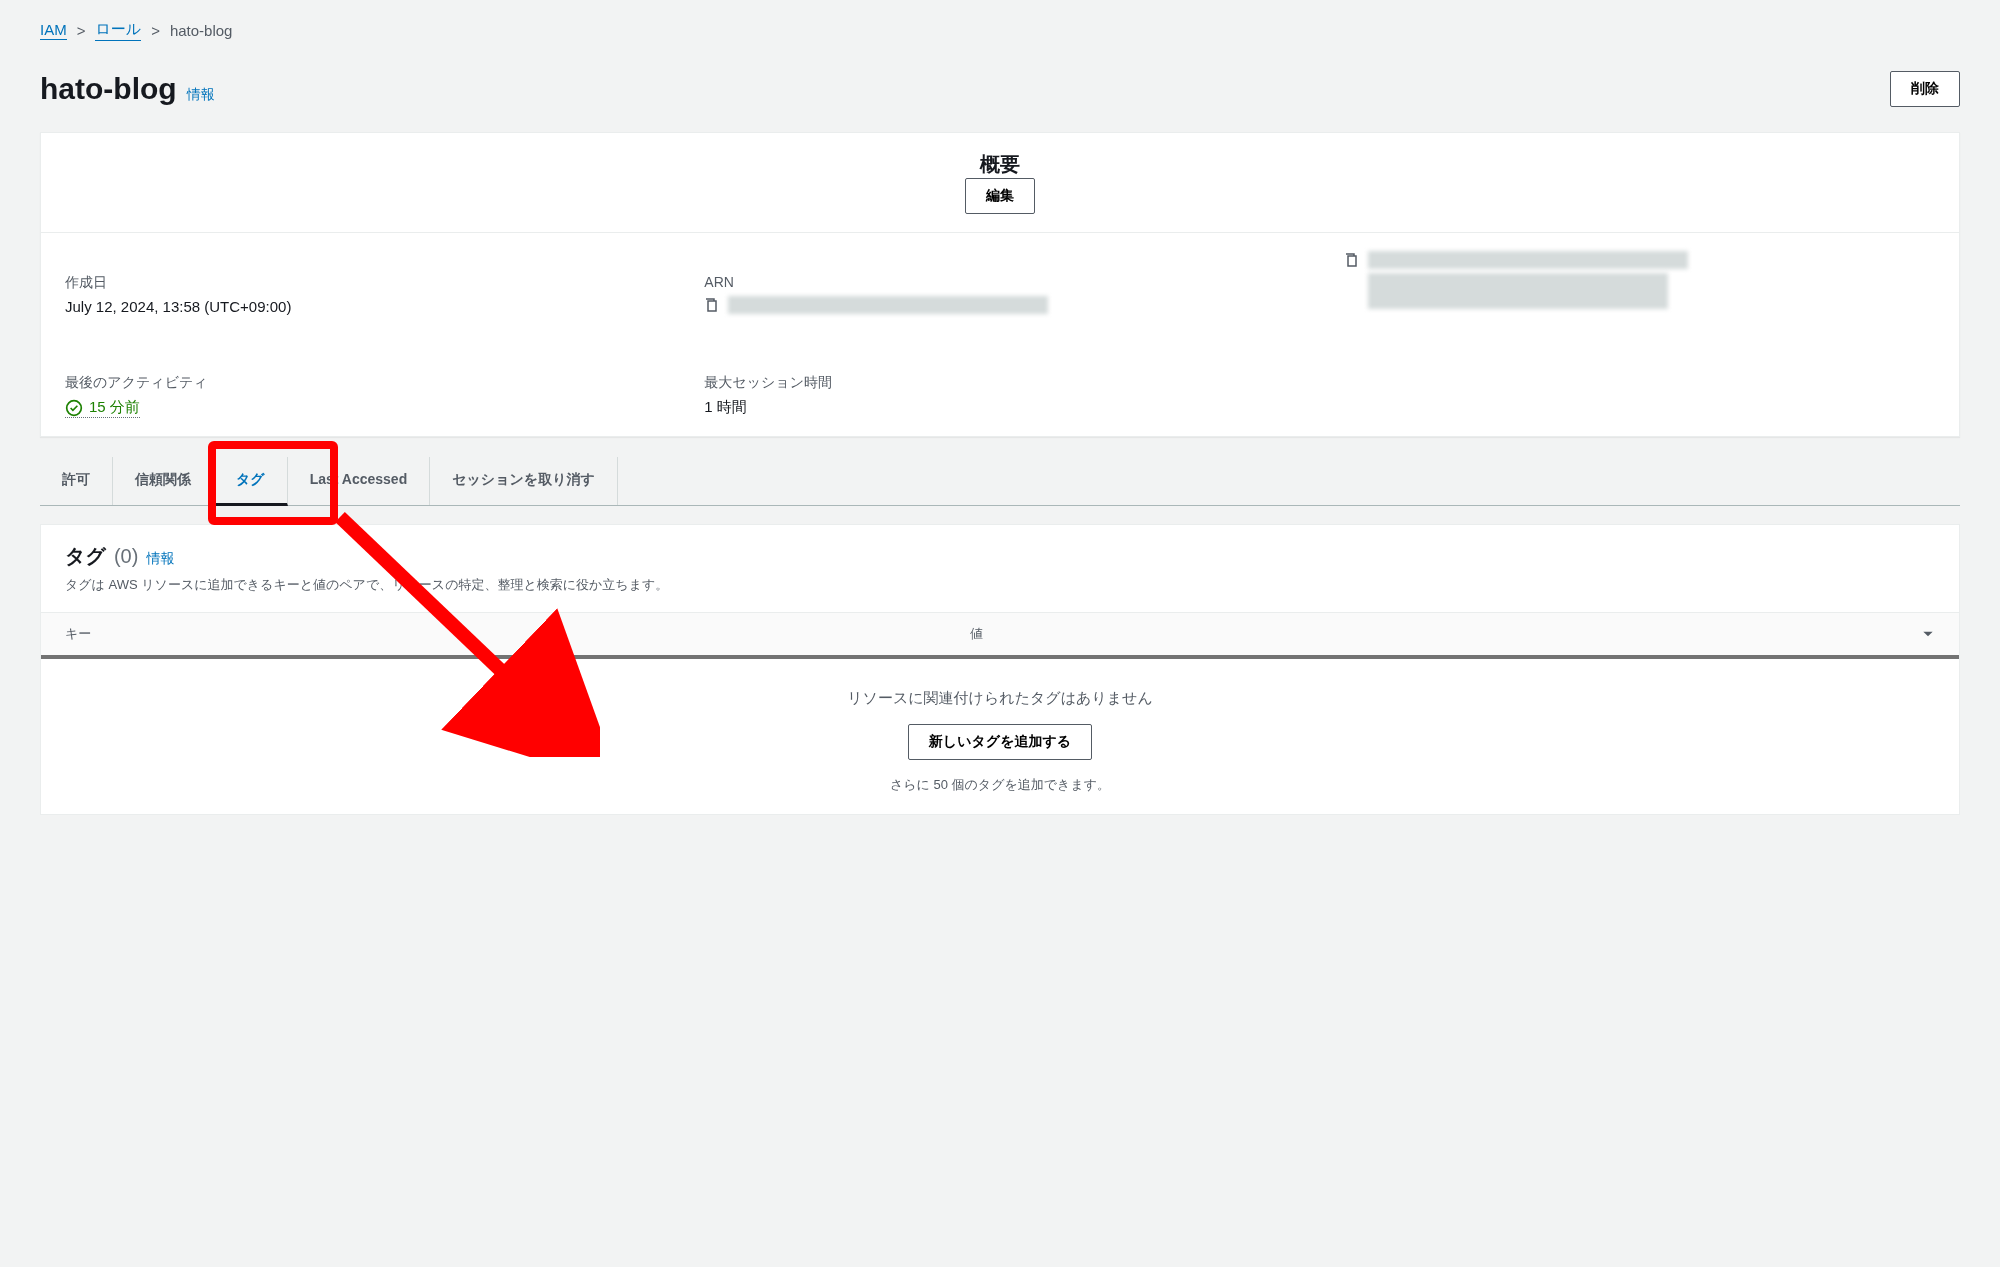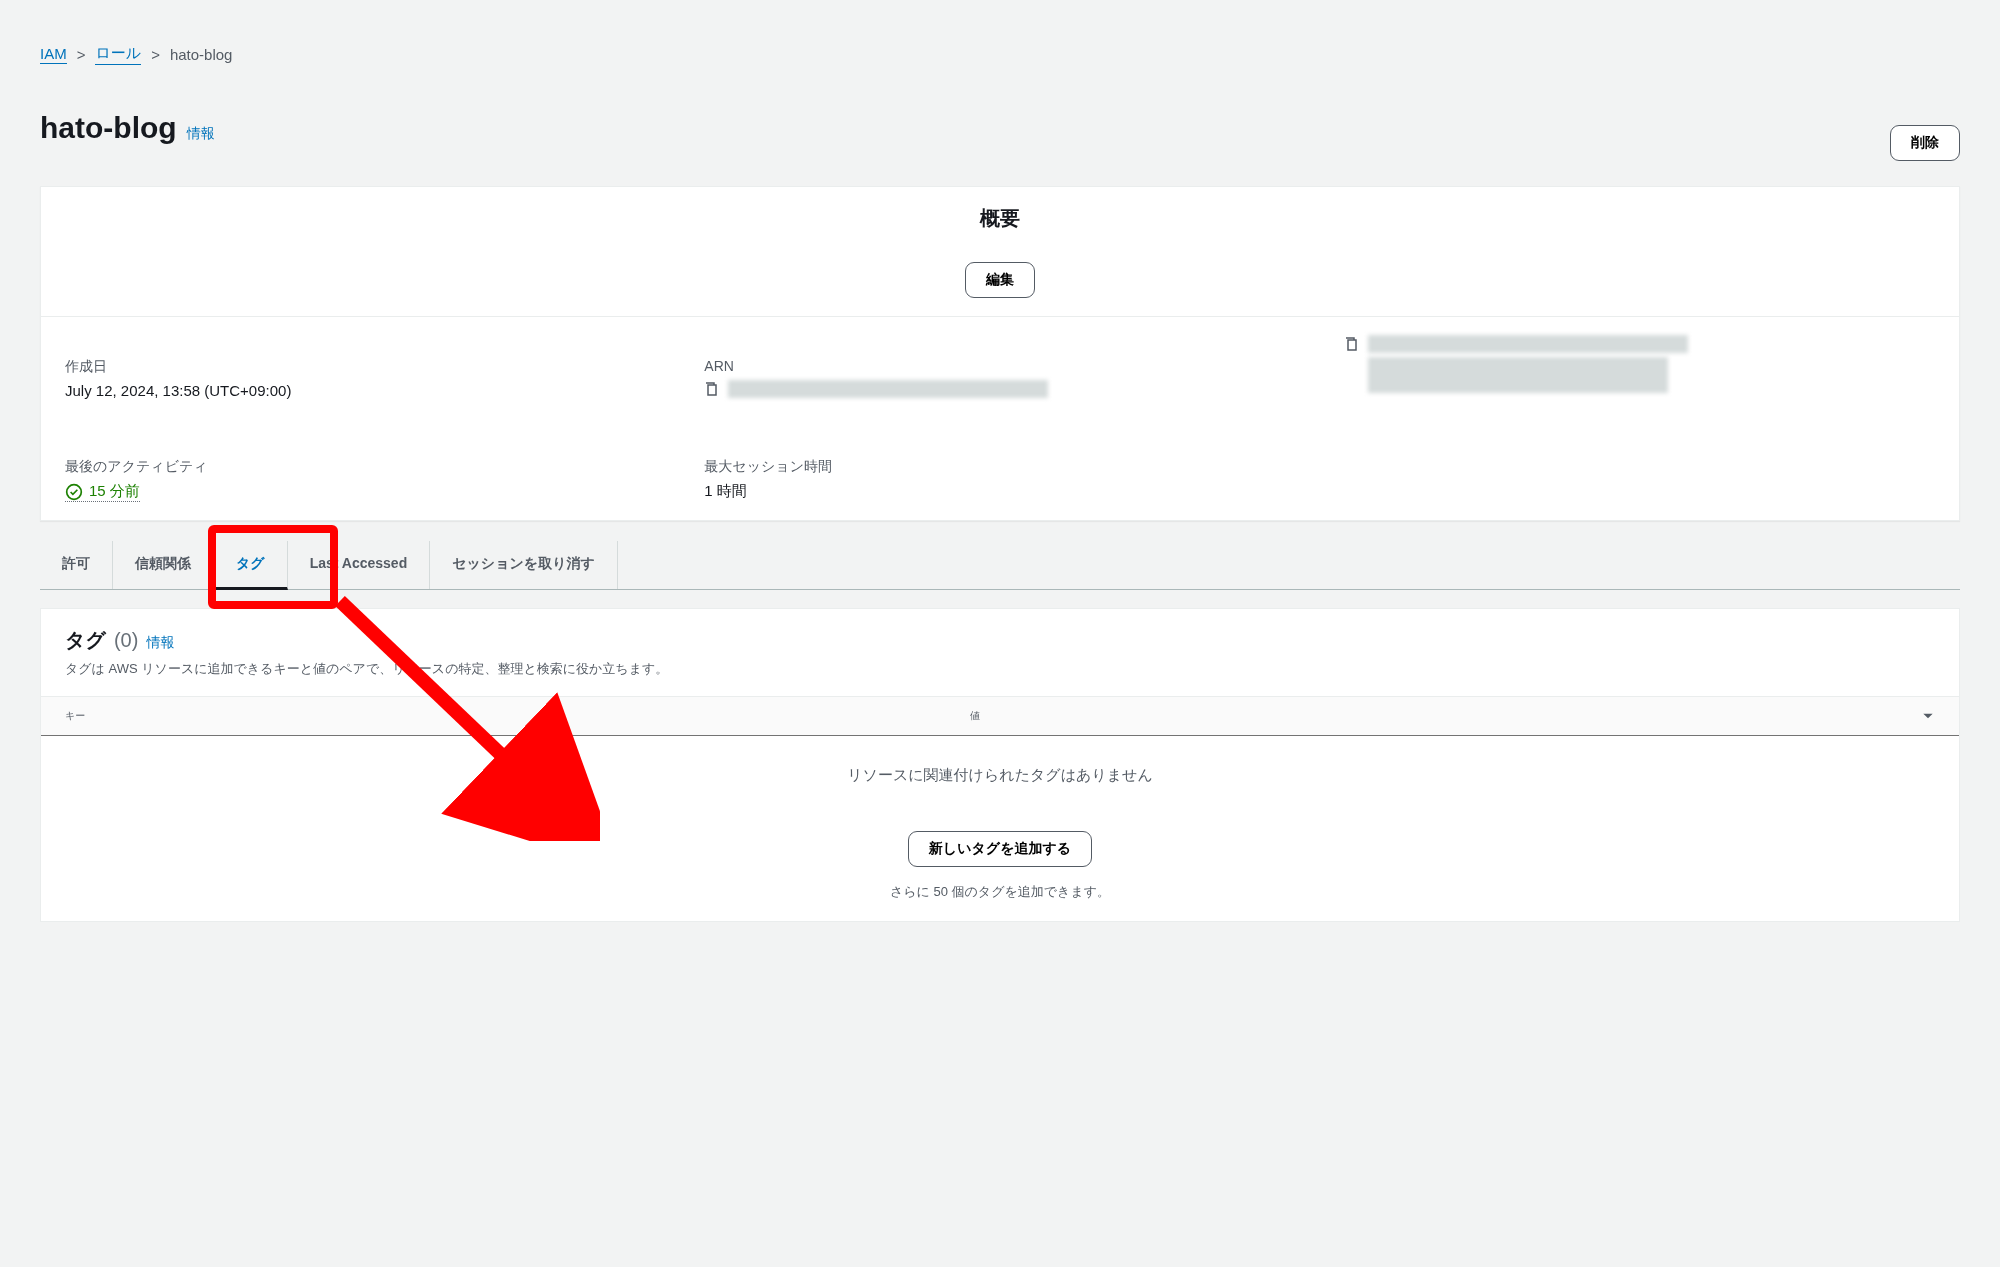--- a/index.html
+++ b/index.html
@@ -1,25 +1,25 @@
 <!DOCTYPE html>
 <html><head>
 <meta charset="utf-8">
 <style>
 * { box-sizing: border-box; margin: 0; padding: 0; }
 body { white-space: normal; font-family: "Amazon Ember", "Helvetica Neue", Arial, sans-serif; background: #f2f3f3; color: #16191f; font-size: 14px; }
 .container { padding: 20px 40px; max-width: 2000px; }
-.breadcrumb { display: flex; align-items: center; gap: 10px; margin-bottom: 30px; font-size: 15px; margin-top: 24px; }
+.breadcrumb { display: flex; align-items: center; gap: 10px; margin-bottom: 30px; font-size: 15px; }
 .breadcrumb a { color: #0073bb; text-decoration: none; border-bottom: 1px solid #0073bb; padding-bottom: 1px; }
 .breadcrumb .sep { color: #545b64; }
 .breadcrumb .current { color: #545b64; }
 .page-header { display: flex; justify-content: space-between; align-items: center; margin-bottom: 25px; }
 .page-title { font-size: 30px; font-weight: 700; display: flex; align-items: baseline; gap: 10px; }
 .info-link { color: #0073bb; font-size: 14px; font-weight: 400; cursor: pointer; }
-.btn { background: #fff; border: 1px solid #545b64; padding: 8px 20px; font-size: 14px; font-weight: 700; cursor: pointer; border-radius: 9px; margin-top: 30px; }
+.btn { background: #fff; border: 1px solid #545b64; padding: 8px 20px; font-size: 14px; font-weight: 700; cursor: pointer; border-radius: 2px; }
 .panel { background: #fff; border: 1px solid #eaeded; box-shadow: 0 1px 1px rgba(0,0,0,0.05); margin-bottom: 20px; }
 .panel-header { display: flex; justify-content: space-between; align-items: center; padding: 18px 24px; flex-direction: column; }
 .panel-title { font-size: 20px; font-weight: 700; }
 .summary-grid { display: grid; grid-template-columns: 1fr 1fr 1fr; gap: 0; border-top: 1px solid #eaeded; }
 .summary-cell { padding: 18px 24px; }
 .summary-label { color: #545b64; font-size: 14px; margin-bottom: 6px; margin-top: 23px; }
 .summary-value { font-size: 15px; color: #16191f; }
 .copyable { display: flex; align-items: center; gap: 8px; }
 .copy-icon { width: 16px; height: 16px; cursor: pointer; flex-shrink: 0; }
 .redacted { display: inline-block; background: #d5dbdb; width: 320px; height: 18px; filter: blur(2px); vertical-align: middle; }
@@ -30,21 +30,21 @@
 .tab { padding: 14px 22px; color: #545b64; font-weight: 700; cursor: pointer; border-right: 1px solid #d5dbdb; }
 .tab:last-child { border-right: none; }
 .tab.active { color: #0073bb; border-bottom: 3px solid #16191f; margin-bottom: -1px; }
 .tab-highlight { position: absolute; border: 8px solid #ff0000; border-radius: 6px; pointer-events: none; }
 .arrow-svg { position: absolute; pointer-events: none; z-index: 10; }
 .tags-panel { background: #fff; border: 1px solid #eaeded; margin-top: 18px; }
 .tags-header { padding: 18px 24px; }
 .tags-title { font-size: 20px; font-weight: 700; display: inline-flex; align-items: baseline; gap: 8px; }
 .tags-count { font-weight: 400; color: #687078; }
 .tags-desc { color: #545b64; font-size: 13px; margin-top: 6px; }
-.tags-table-header { display: grid; grid-template-columns: 1fr 1fr 60px; padding: 12px 24px; border-top: 1px solid #eaeded; border-bottom: 1px solid #737373; background: #fafafa; color: #545b64; font-size: 10px; align-items: center; }
+.tags-table-header { display: grid; grid-template-columns: 1fr 1fr 60px; padding: 12px 24px; border-top: 1px solid #eaeded; border-bottom: 4px solid #737373; background: #fafafa; color: #545b64; font-size: 13px; align-items: center; }
 .sort-icon { width: 14px; height: 14px; justify-self: end; cursor: pointer; }
 .tags-empty { text-align: center; padding: 30px 24px 20px; color: #545b64; }
 .tags-empty-msg { margin-bottom: 16px; font-size: 15px; }
 .tags-footer-msg { font-size: 13px; color: #545b64; margin-top: 16px; }
 .rel-wrapper { position: relative; }
 </style>
 </head>
 <body>
 
 <div class="container">

